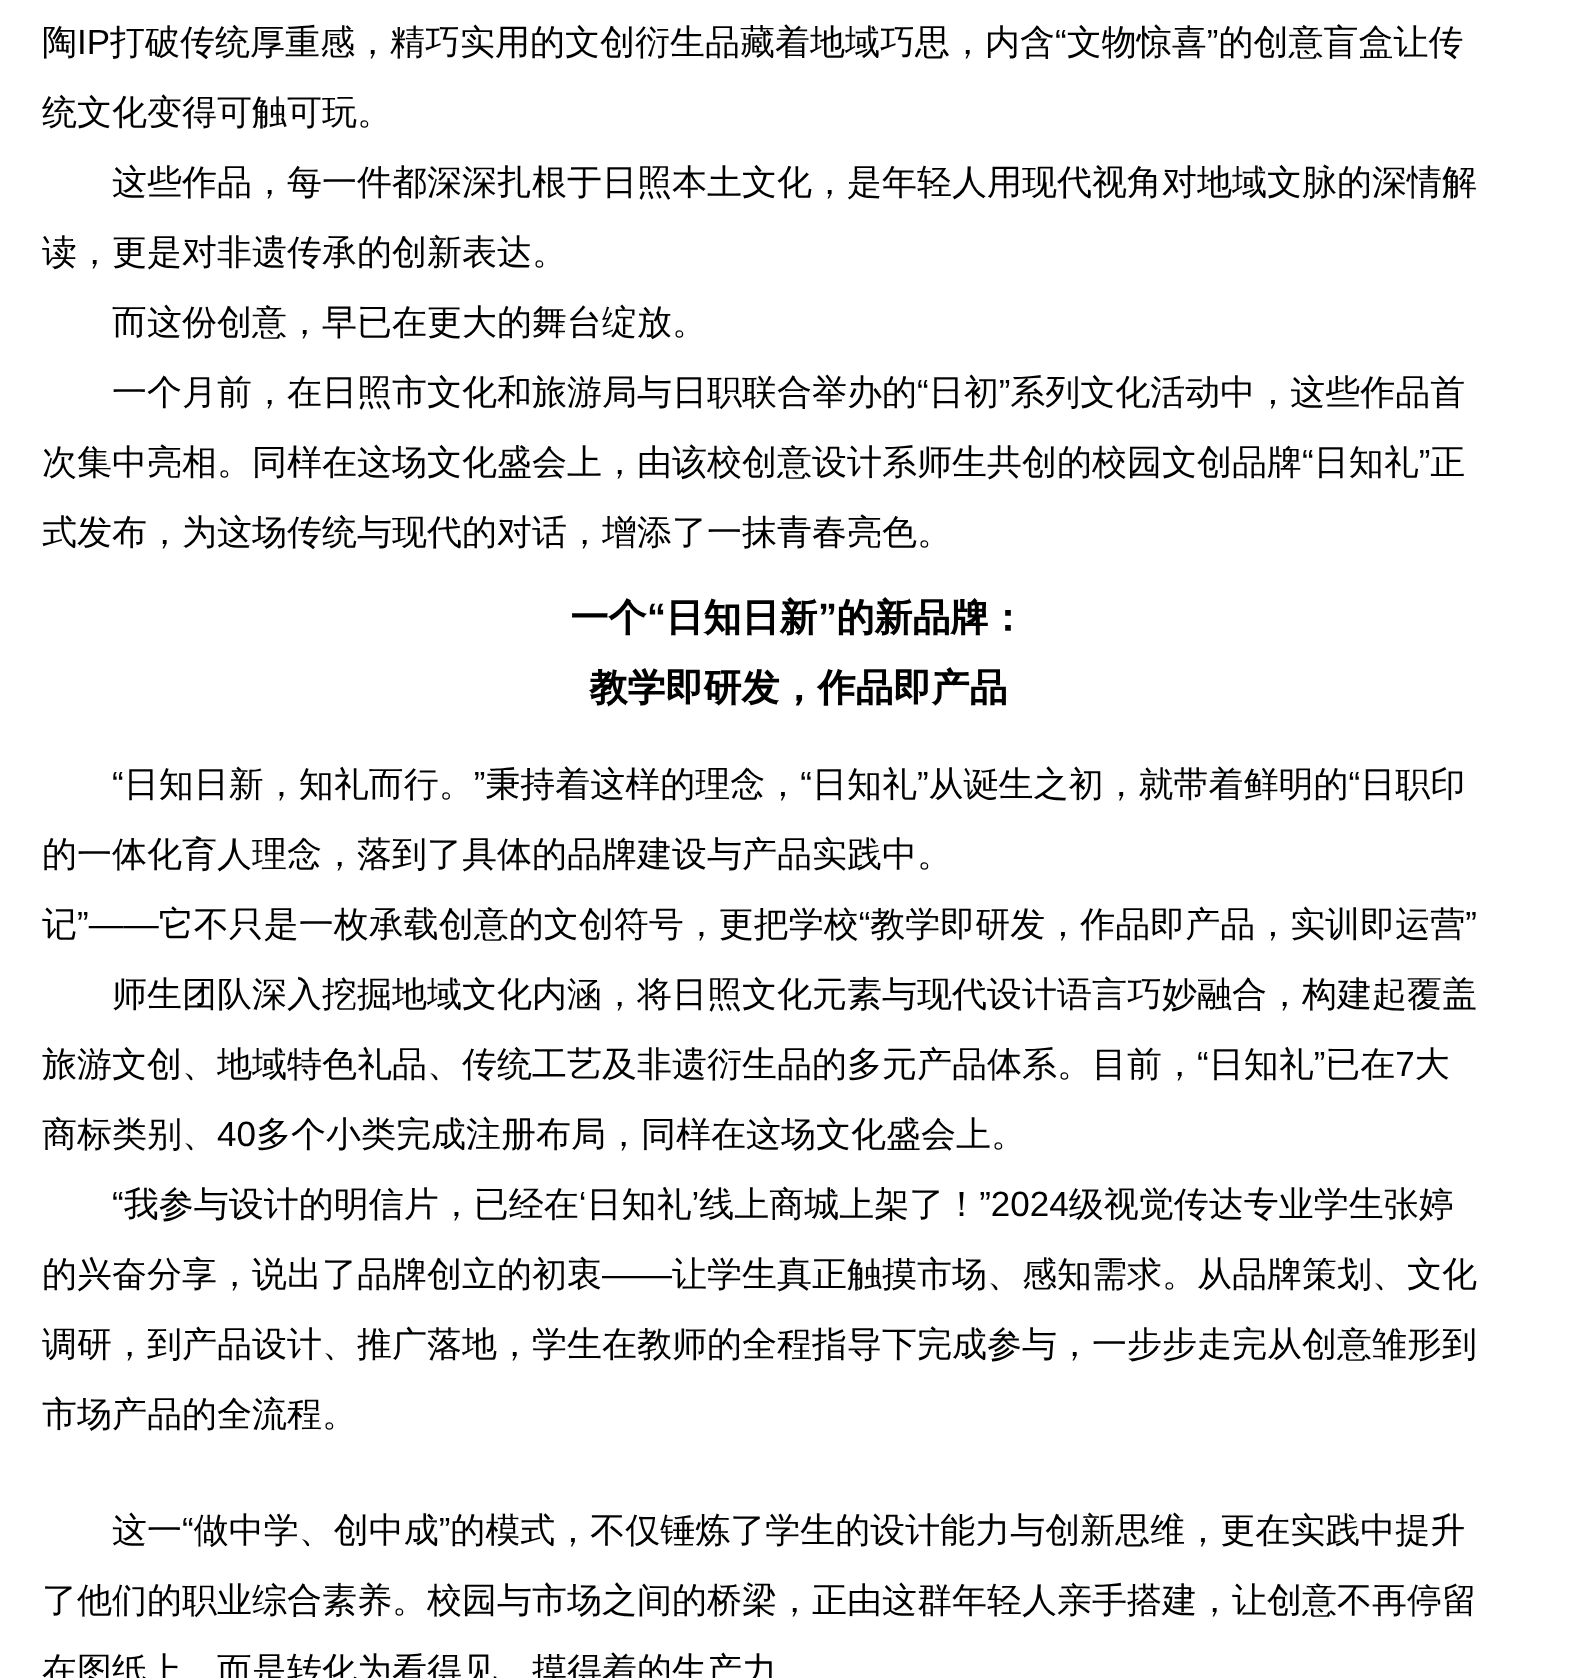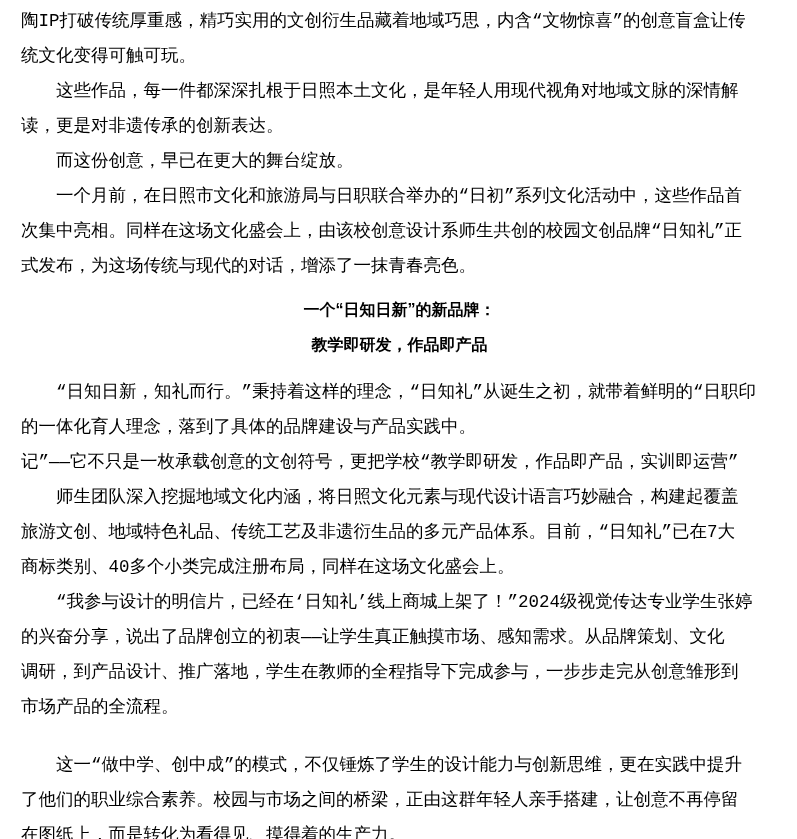--- a/index.html
+++ b/index.html
@@ -19,33 +19,32 @@
     font-size: 17.5px;
     overflow: hidden;
   }
   .para {
     margin: 0;
   }
   .line {
     line-height: 35px;
     white-space: nowrap;
     letter-spacing: 0;
-    font-family: Liberation Mono, monospace;
   }
   .line.indent {
     text-indent: 35px;
   }
   .heading {
     margin: 8px -19px 13px 0;
     text-align: center;
     font-weight: bold;
   }
   .heading-line {
     line-height: 35px;
-    font-size: 16px;
+    font-size: 19px;
     white-space: nowrap;
   }
   .para.last {
     margin-top: 23px;
   }
 </style>
 </head>
 <body>
 
 <div class="page">

